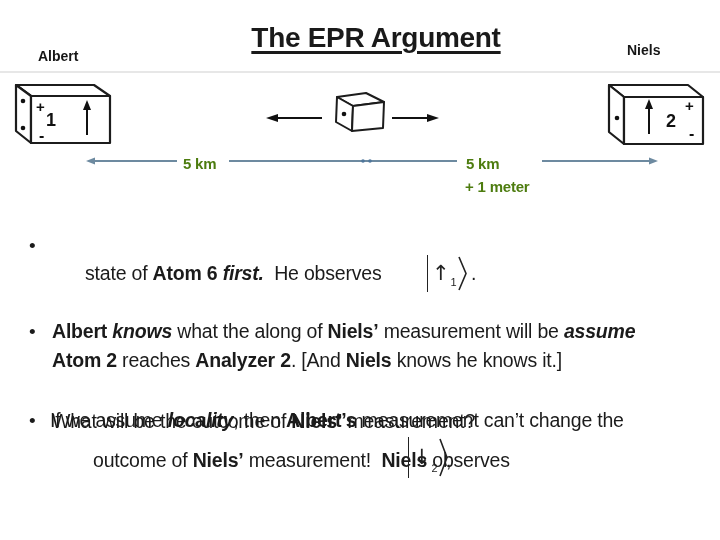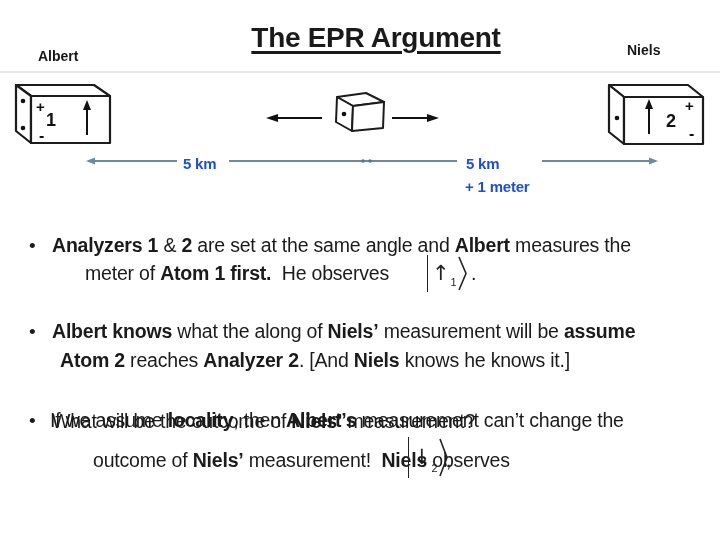--- a/index.html
+++ b/index.html
@@ -6,31 +6,31 @@
   .slide{position:relative;width:720px;height:540px;background:#ffffff;overflow:hidden;
          font-family:"Liberation Sans","DejaVu Sans",sans-serif;color:#1a1a1a;}
   .title{position:absolute;top:22px;left:16px;width:720px;text-align:center;
          font-size:28px;font-weight:bold;letter-spacing:-0.3px;}
   .title .u{text-decoration:underline;text-decoration-thickness:2.5px;text-underline-offset:4px;}
   .person{position:absolute;font-size:14px;font-weight:600;color:#161616;}
   .albert{left:38px;top:48px;}
   .niels{left:627px;top:42px;}
   .rule{position:absolute;left:0;top:71px;width:720px;height:1.5px;background:#e7e7e7;}
   .diagram-svg{position:absolute;left:0;top:0;pointer-events:none;}
-  .dlabel{position:absolute;font-size:15px;font-weight:bold;letter-spacing:-0.2px;color:#1d4ed8;white-space:pre;}
+  .dlabel{position:absolute;font-size:15px;font-weight:bold;letter-spacing:-0.2px;color:#4d7c0f;white-space:pre;}
   .d-left{left:183px;top:155px;}
   .d-right1{left:466px;top:155px;}
   .d-right2{left:465px;top:178px;}
   .tl{position:absolute;font-size:19.5px;letter-spacing:-0.2px;line-height:1.12;white-space:pre;color:#1b1b1b;}
   .b{font-weight:bold;}
-  .bi{font-weight:bold;}
+  .bi{font-weight:bold;font-style:italic;}
   .marker{font-size:19px;}
   .mk1{left:29px;top:235px;} .l-b1a{left:52px;top:235px;} .l-b1b{left:85px;top:263px;}
   .p-b1{left:471px;top:263px;}
-  .mk2{left:29px;top:321px;} .l-b2a{left:52px;top:321px;} .l-b2b{left:60px;top:350px;text-align:center;}
+  .mk2{left:29px;top:321px;} .l-b2a{left:52px;top:321px;} .l-b2b{left:52px;top:350px;text-align:center;}
   .mk3{left:29px;top:410px;}
   .l-b3old{left:52px;top:411px;} .l-b3a{left:50px;top:410px;}
   .l-b3b{left:93px;top:450px;} .p-b3{left:446px;top:450px;} .l-b3c{left:84px;top:482px;}
   .ket{position:absolute;display:flex;align-items:stretch;}
   .ket1{left:427px;top:255px;height:37px;}
   .ket2{left:408px;top:437px;height:41px;}
   .kbar{width:0;border-left:1.6px solid #222;}
   .kmid{display:flex;align-items:center;padding:0 1px 0 4px;}
   .karr{font-family:"DejaVu Sans",sans-serif;font-size:21px;line-height:1;color:#222;}
   .ksub{font-size:11px;align-self:flex-end;margin:0 0 4px 1px;color:#222;}
@@ -112,22 +112,21 @@
       <line x1="542" y1="161" x2="649" y2="161" stroke-width="2"></line>
       <polygon points="658,161 649,157.5 649,164.5" stroke="none"></polygon>
     </g>
   </svg>
 
   <div class="dlabel d-left">5 km</div>
   <div class="dlabel d-right1">5 km</div>
   <div class="dlabel d-right2">+ 1 meter</div>
 
   <div class="tl marker mk1">•</div>
-  <div class="tl l-b1a"><span class="b">Analyzers 1</span><span> &amp; </span><span class="b">2</span><span> are set at the same angle and </span><span class="b">Albert</span><span> measures the</span></div>
-  <div class="tl l-b1b"><span>meter of </span><span class="b">Atom 1 </span><span class="bi">first.</span><span>  He observes</span></div>
+  <div class="tl l-b1b"><span>state of </span><span class="b">Atom 6 </span><span class="bi">first.</span><span>  He observes</span></div>
   <span class="ket ket1">
     <span class="kbar"></span>
     <span class="kmid">
       <span class="karr">↑</span>
       <span class="ksub">1</span>
     </span>
     <svg class="kang" width="9" height="37" viewBox="0 0 9 37" preserveAspectRatio="none">
         <path d="M1,2 L8,18.5 L1,35" fill="none" stroke="#222" stroke-width="1.6"></path>
       </svg>
   </span>

